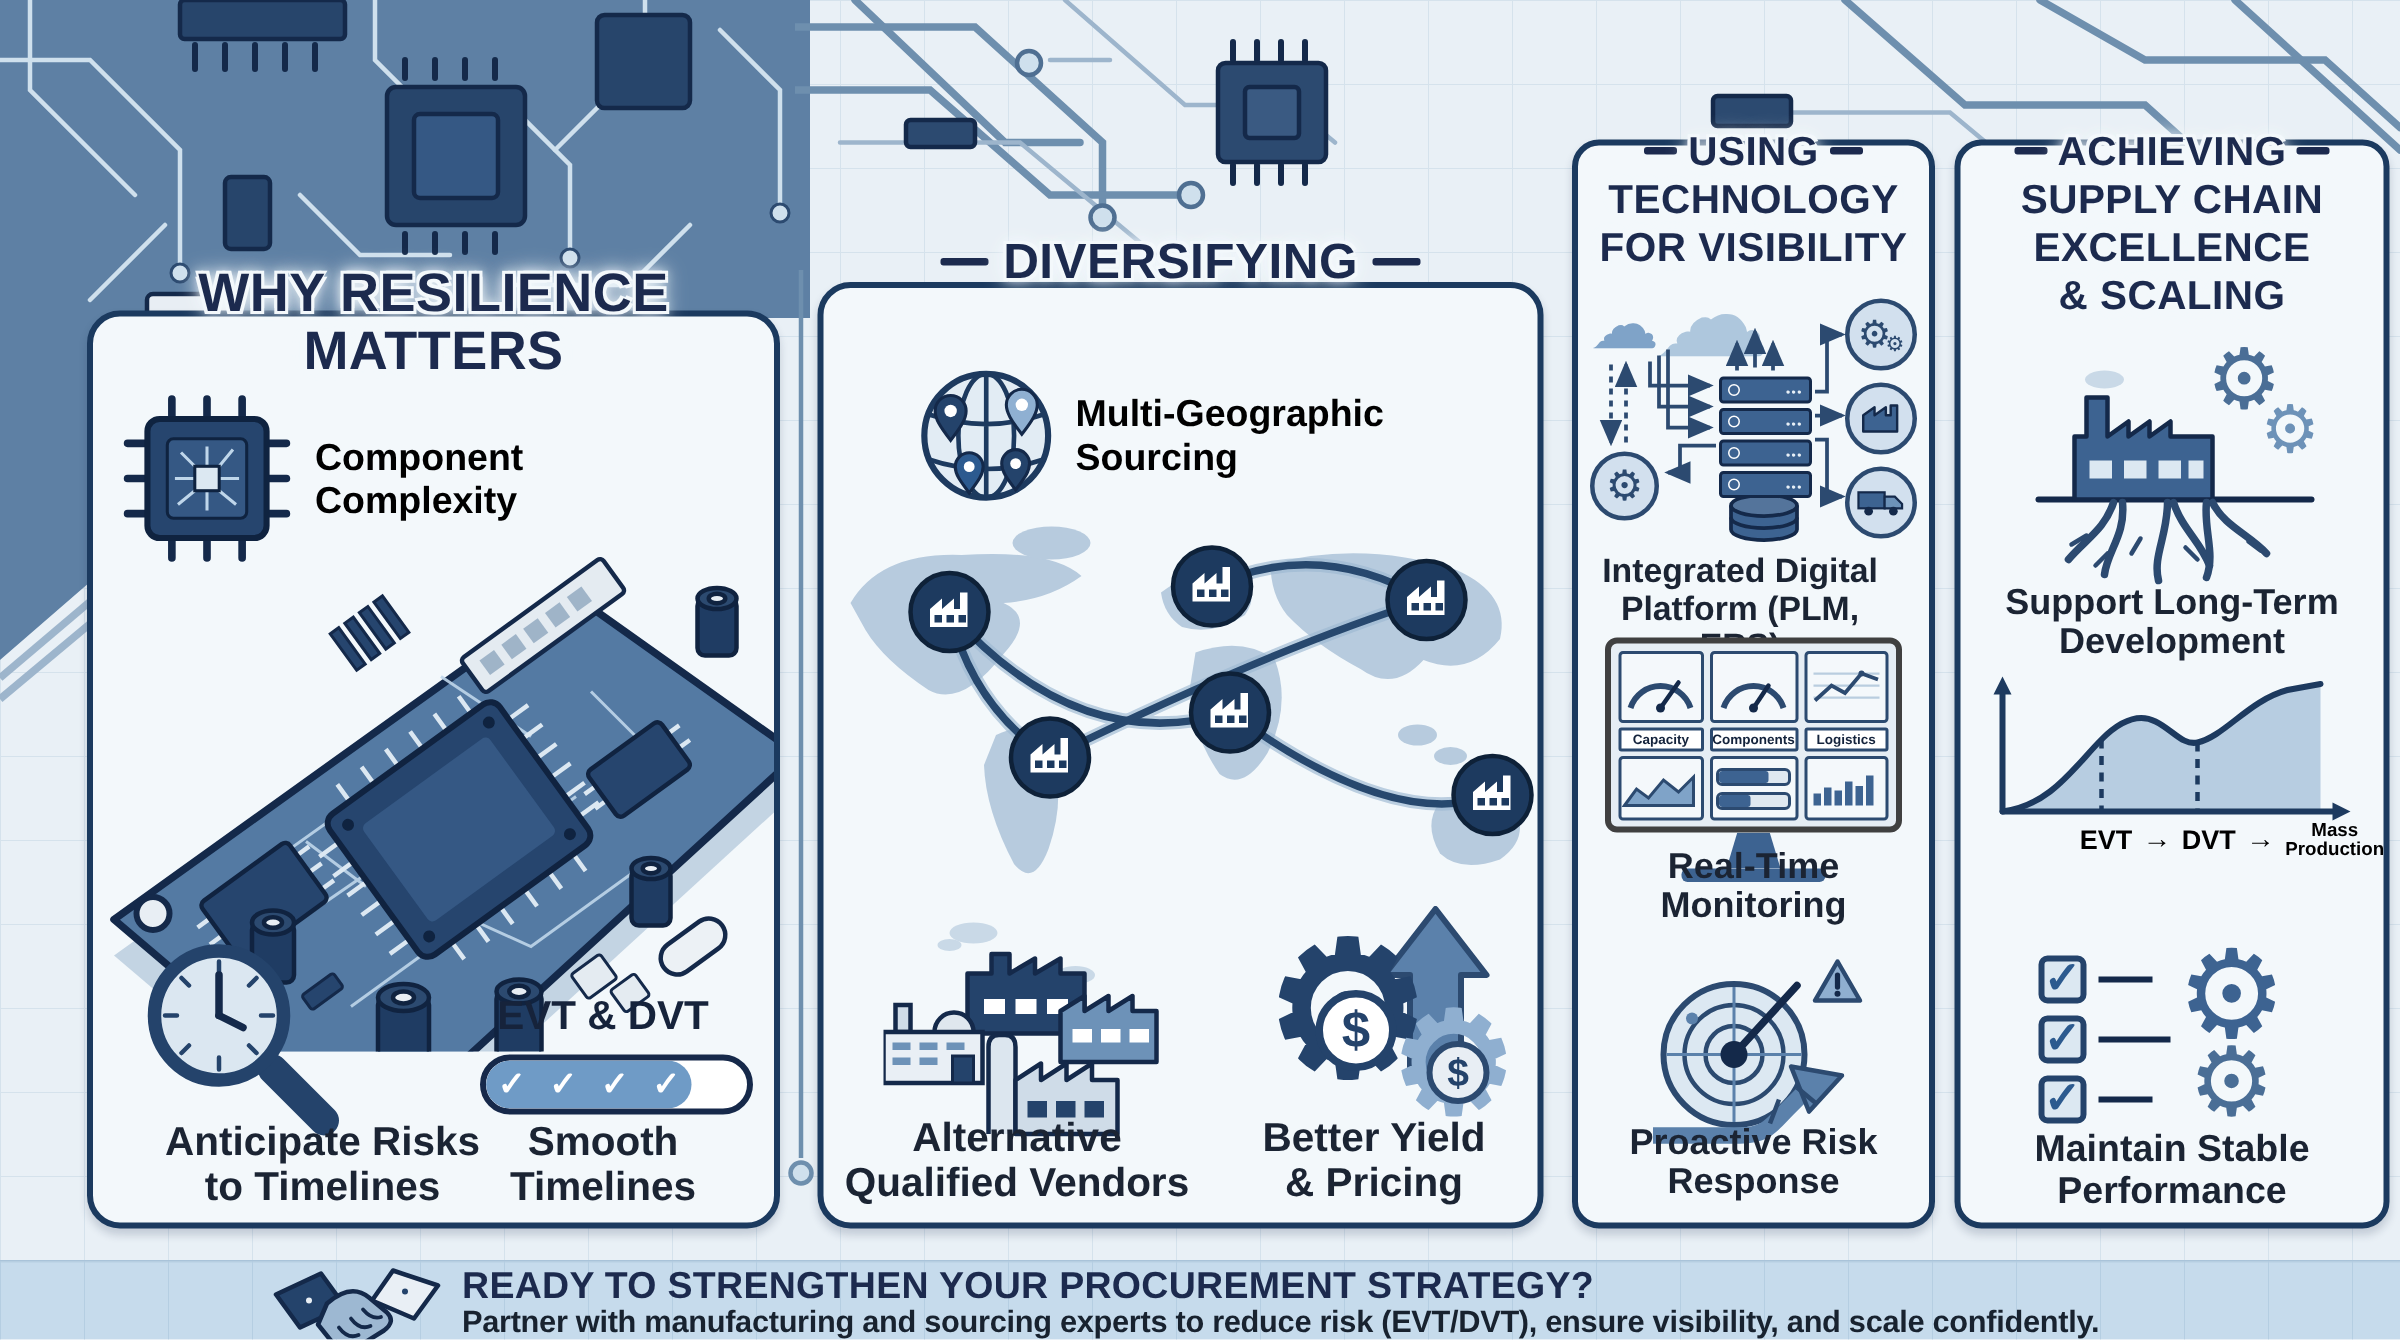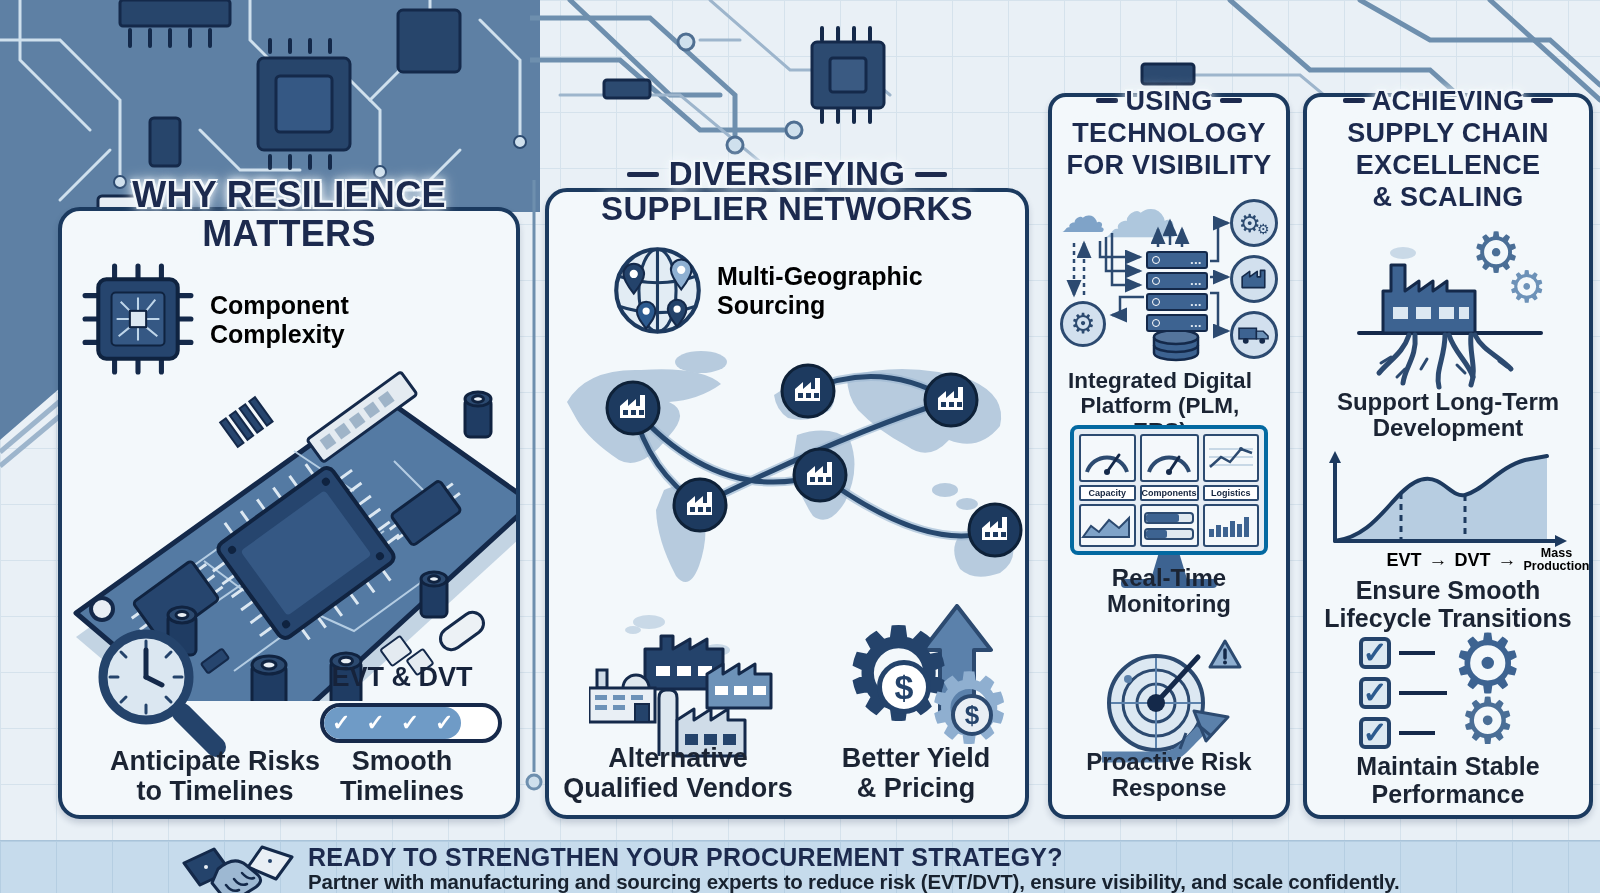--- a/index.html
+++ b/index.html
@@ -70,21 +70,21 @@
   .circ{
     position:absolute;border-radius:50%;border:3px solid #2c4a70;background:#d2e0ee;
     display:flex;align-items:center;justify-content:center;box-sizing:border-box;
   }
   
   .monitor{
     position:absolute;left:18px;top:328px;width:198px;
     display:flex;flex-direction:column;align-items:center;
   }
   .screen{
-    box-sizing:border-box;width:198px;height:130px;background:#e6edf4;border:4px solid #0369a1;
+    box-sizing:border-box;width:198px;height:130px;background:#e6edf4;border:4px solid #404040;
     border-radius:8px;padding:5px 5px 4px 5px;display:flex;gap:4px;
   }
   .mcol{flex:1;display:flex;flex-direction:column;gap:3px;}
   .mtop{border:2px solid #2c4a70;background:#f4f8fb;border-radius:3px;height:44px;
         display:flex;align-items:center;justify-content:center;}
   .mlbl{
     border:2px solid #2c4a70;background:#fff;border-radius:2px;text-align:center;
     font-size:9px;font-weight:bold;color:#14233c;padding:1px 0;white-space:nowrap;overflow:hidden;
   }
   .mbot{flex:1;border:2px solid #2c4a70;background:#f4f8fb;border-radius:3px;
@@ -505,21 +505,20 @@
         <span>$</span>
       </div>
     </div>
     <div class="cap" style="left:258px;top:552px;width:218px;font-size:27px;">
       <div>Better Yield</div>
       <div>&amp; Pricing</div>
     </div>
   </section>
   <div class="ptitle" id="title2">
     <div><span class="dash"></span><span>DIVERSIFYING</span><span class="dash"></span></div>
-    <div>SUPPLIER NETWORKS</div>
   </div>
 
   <section class="card" id="card3">
 
     <div id="flow">
       <span class="cloud" style="left:2px;top:-4px;font-size:46px;color:#7fa3c8;">☁</span>
       <span class="cloud" style="left:44px;top:-26px;font-size:78px;color:#aec7dd;">☁</span>
       <svg class="abs" style="left:0;top:0;" width="228" height="170" viewBox="0 0 228 170">
         <defs>
           <marker id="ah" markerWidth="8" markerHeight="8" refX="6" refY="3" orient="auto">
@@ -734,24 +733,20 @@
     <div class="stageRow" style="left:0;top:450px;width:282px;">
       <span class="stg">EVT</span>
       <span class="arr">→</span>
       <span class="stg">DVT</span>
       <span class="arr">→</span>
       <span class="stack">
         <div>Mass</div>
         <div>Production</div>
       </span>
     </div>
-    <div class="cap" style="left:0;top:480px;width:282px;font-size:25px;">
-      <div>Ensure Smooth</div>
-      <div>Lifecycle Transitions</div>
-    </div>
 
     <div class="checklist" style="left:52px;top:540px;width:180px;height:116px;">
       <div class="chkrow" style="left:0;top:0;">
         <div class="chkbox">
             <span>✓</span>
           </div>
         <div class="chkline"></div>
       </div>
       <div class="chkrow" style="left:0;top:40px;">
         <div class="chkbox">

